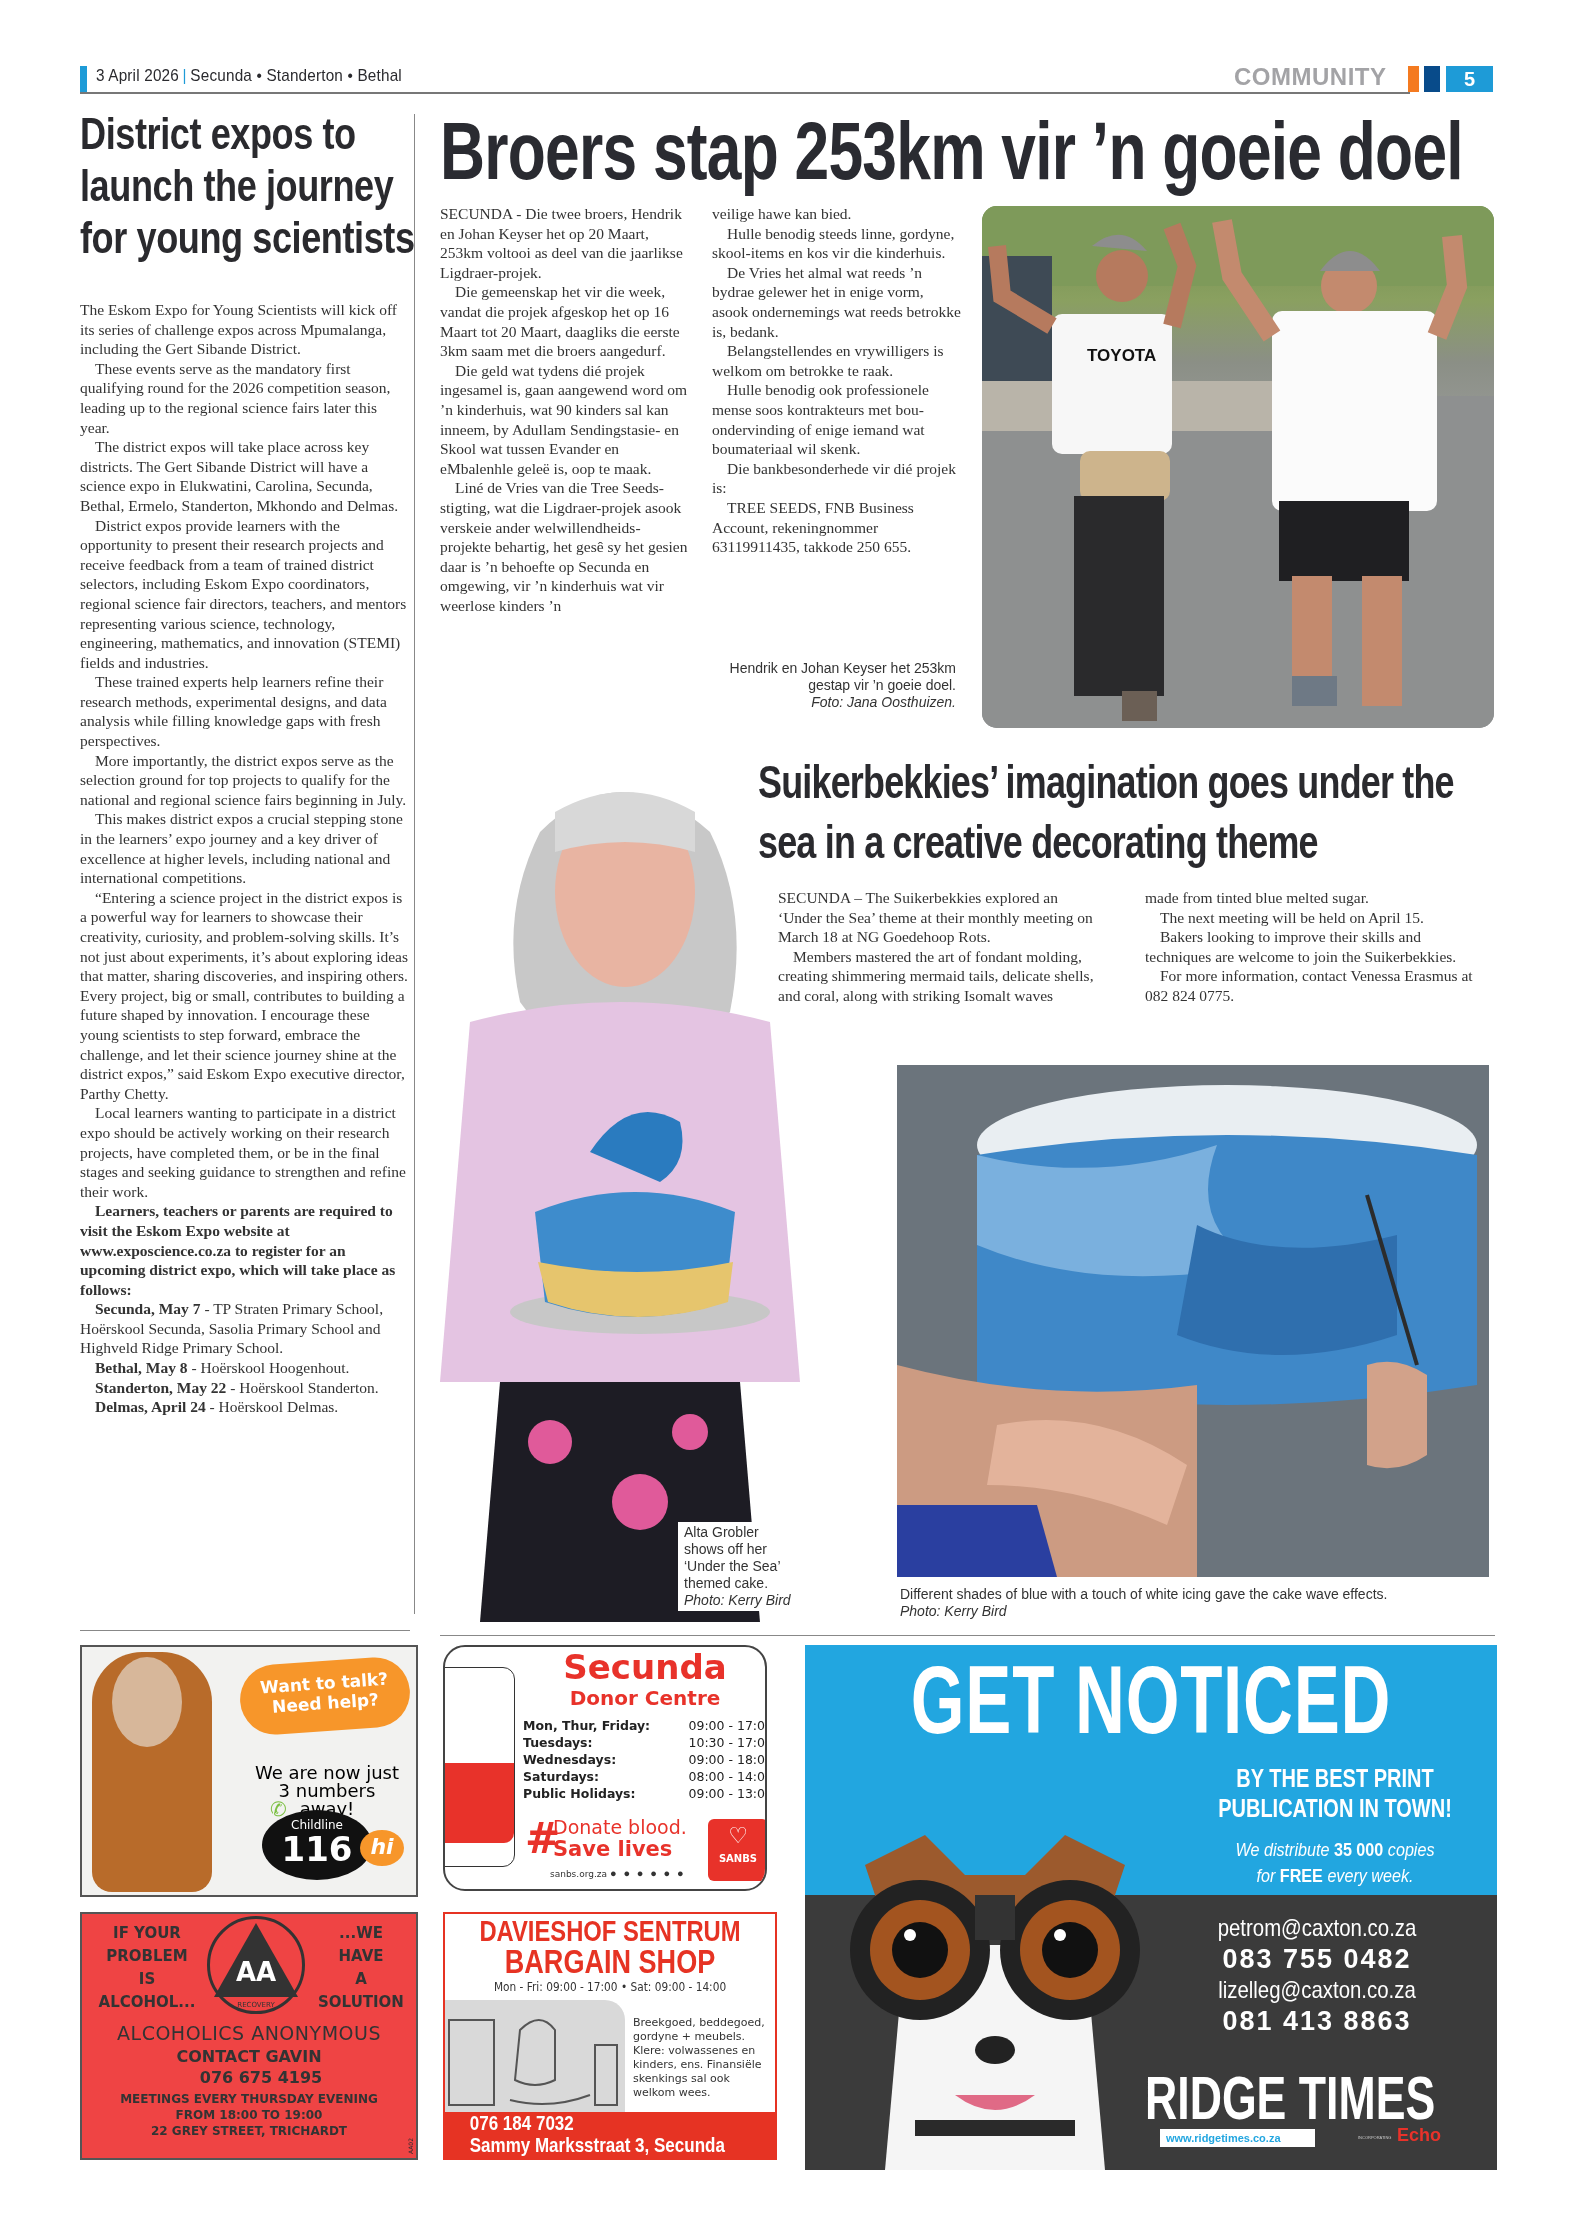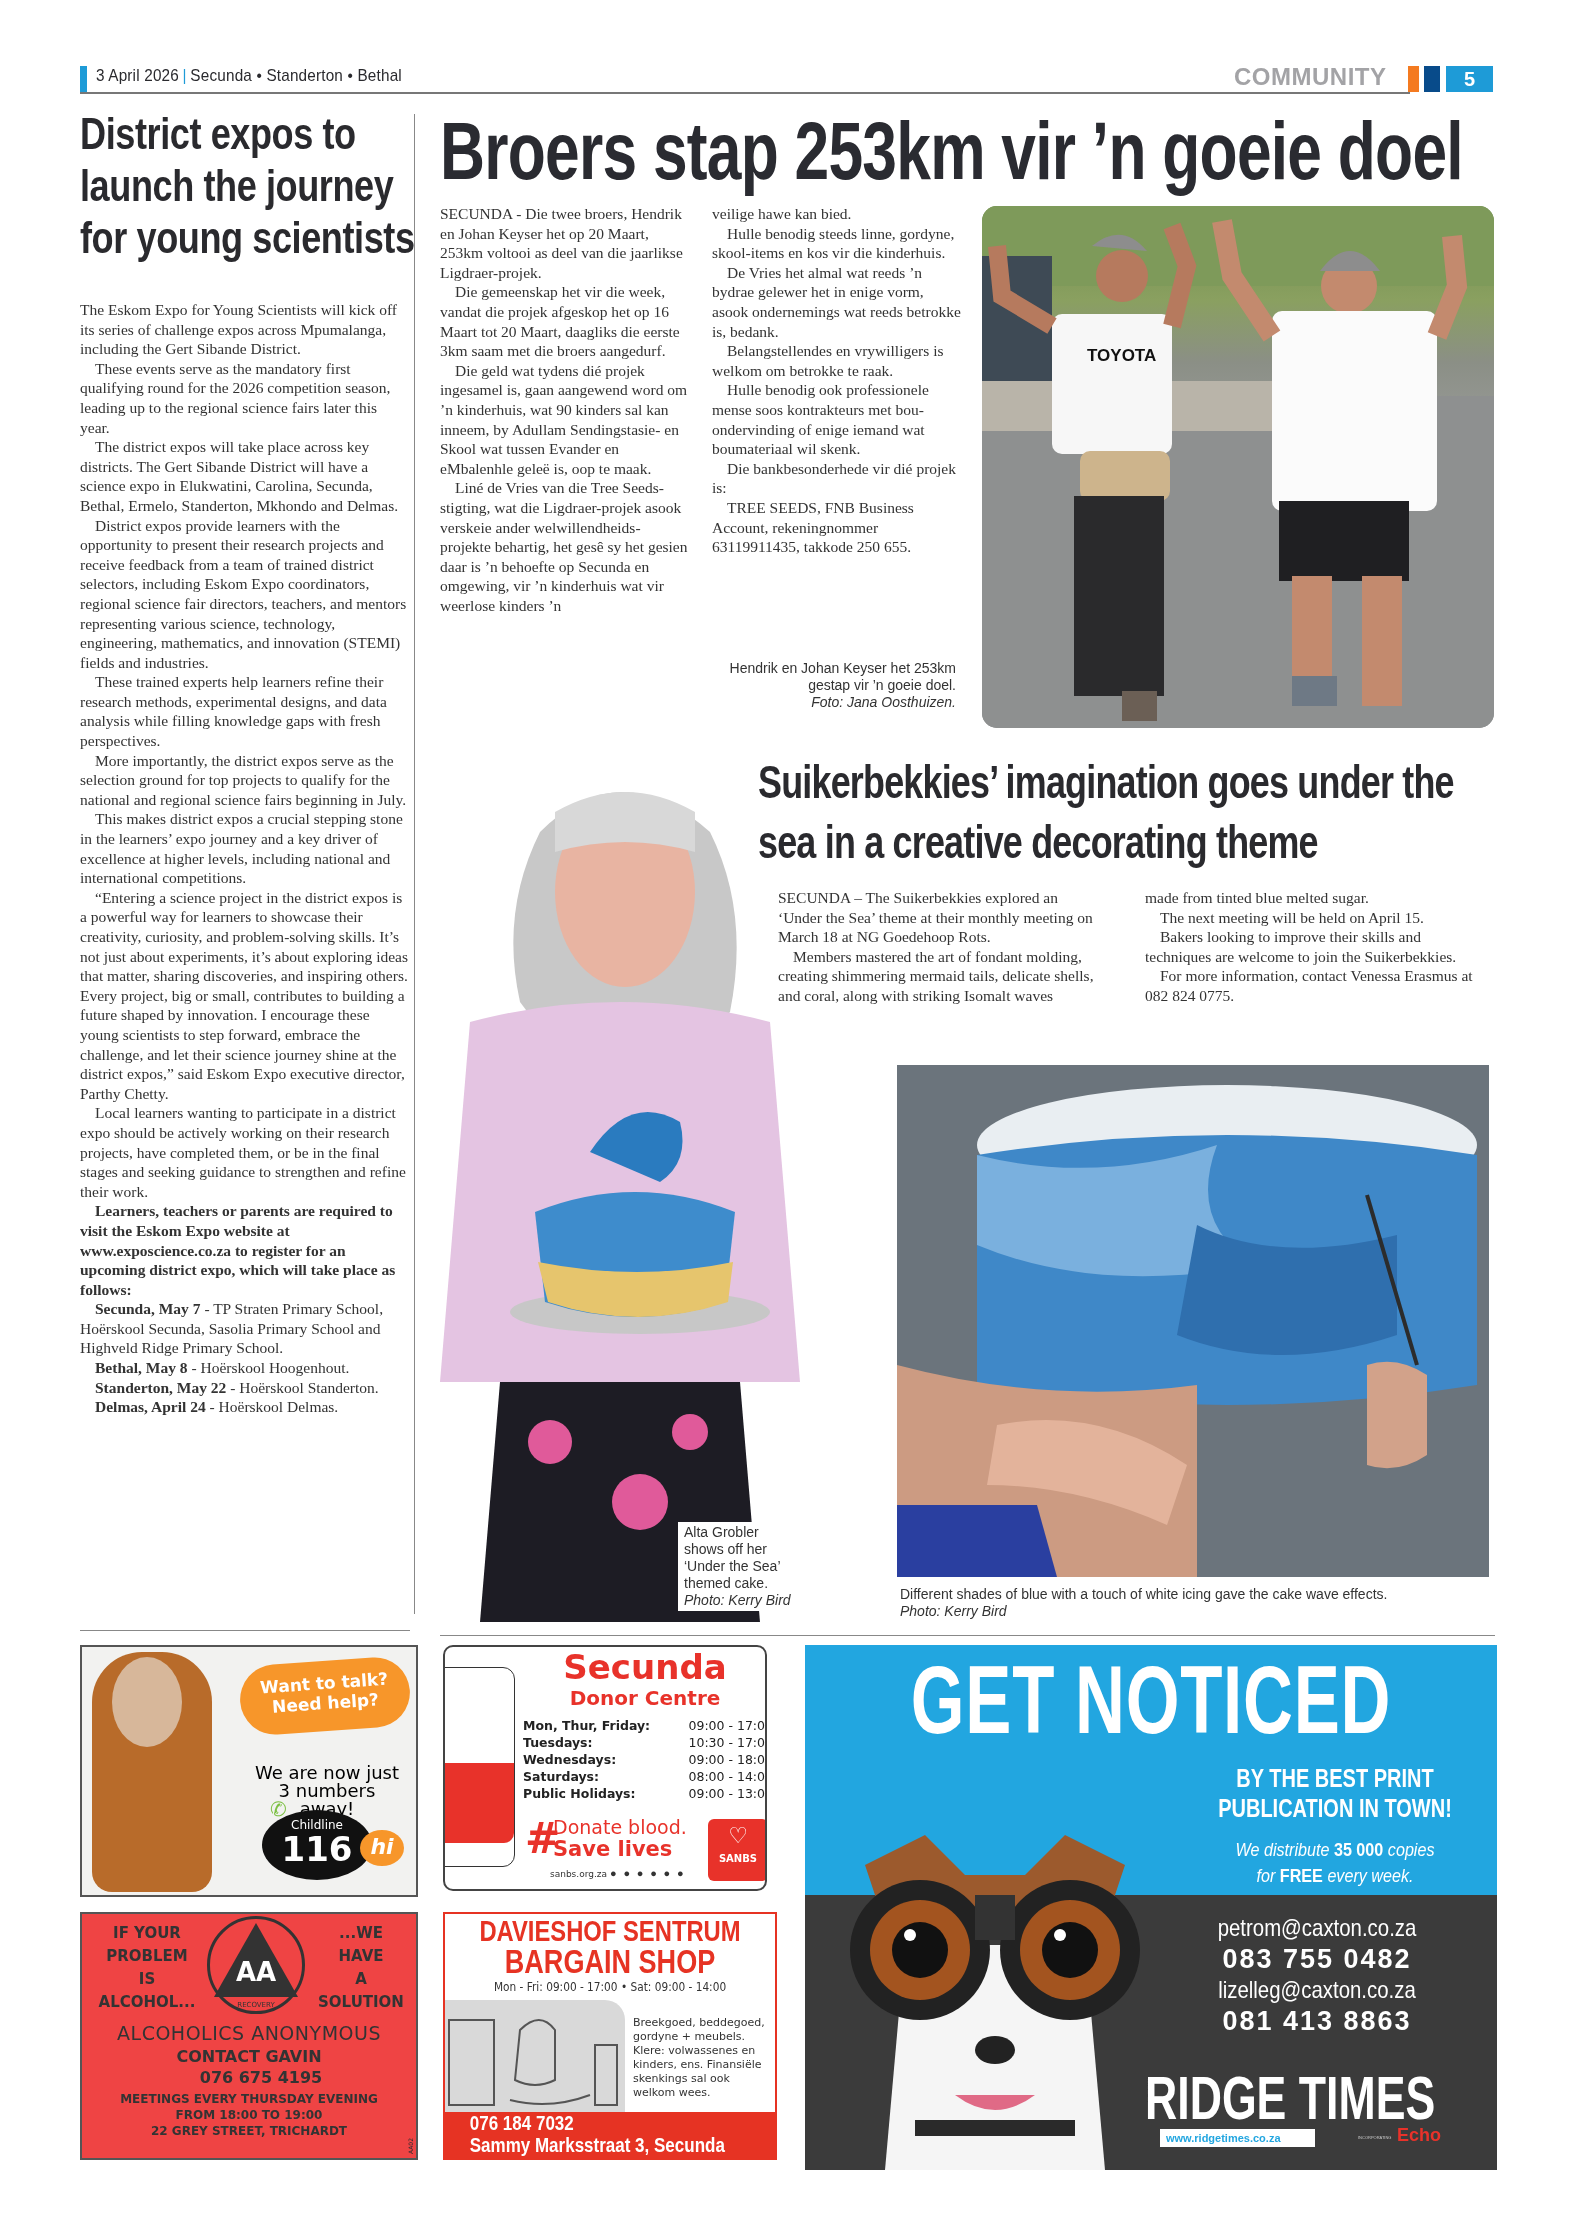--- a/index.html
+++ b/index.html
@@ -51,21 +51,21 @@
   .caption-woman i { font-style: italic; }
   .caption-cake { left: 900px; top: 1586px; width: 600px; font-family: "Liberation Sans", sans-serif; font-size: 14px; line-height: 17px; color: #333; }
   .caption-cake i { font-style: italic; }
 
   .mid-rule { left: 440px; top: 1635px; width: 1055px; height: 1px; background: #888; }
 
   
   .ad { position: absolute; overflow: hidden; }
   .ad-childline { left: 80px; top: 1645px; width: 338px; height: 252px; border: 2px solid #555; background: #f2f2f0; }
   .ad-aa { left: 80px; top: 1912px; width: 338px; height: 248px; border: 2px solid #555; background: #ef4444; }
-  .ad-donor { left: 443px; top: 1645px; width: 324px; height: 246px; border: 2px solid #444; border-radius: 10px; background: #fff; }
+  .ad-donor { left: 443px; top: 1645px; width: 324px; height: 246px; border: 2px solid #444; border-radius: 22px; background: #fff; }
   .ad-davies { left: 443px; top: 1912px; width: 334px; height: 248px; border: 2px solid #e63323; background: #fff; }
   .ad-ridge { left: 805px; top: 1645px; width: 692px; height: 525px; background: #22a6e0; }
 </style>
 </head>
 <body>
 
 <div class="abs hdr-bar"></div>
 <div class="abs hdr-text">
   <span>3 April 2026</span><span class="sep">|</span><span>Secunda • Standerton • Bethal</span>
 </div>

